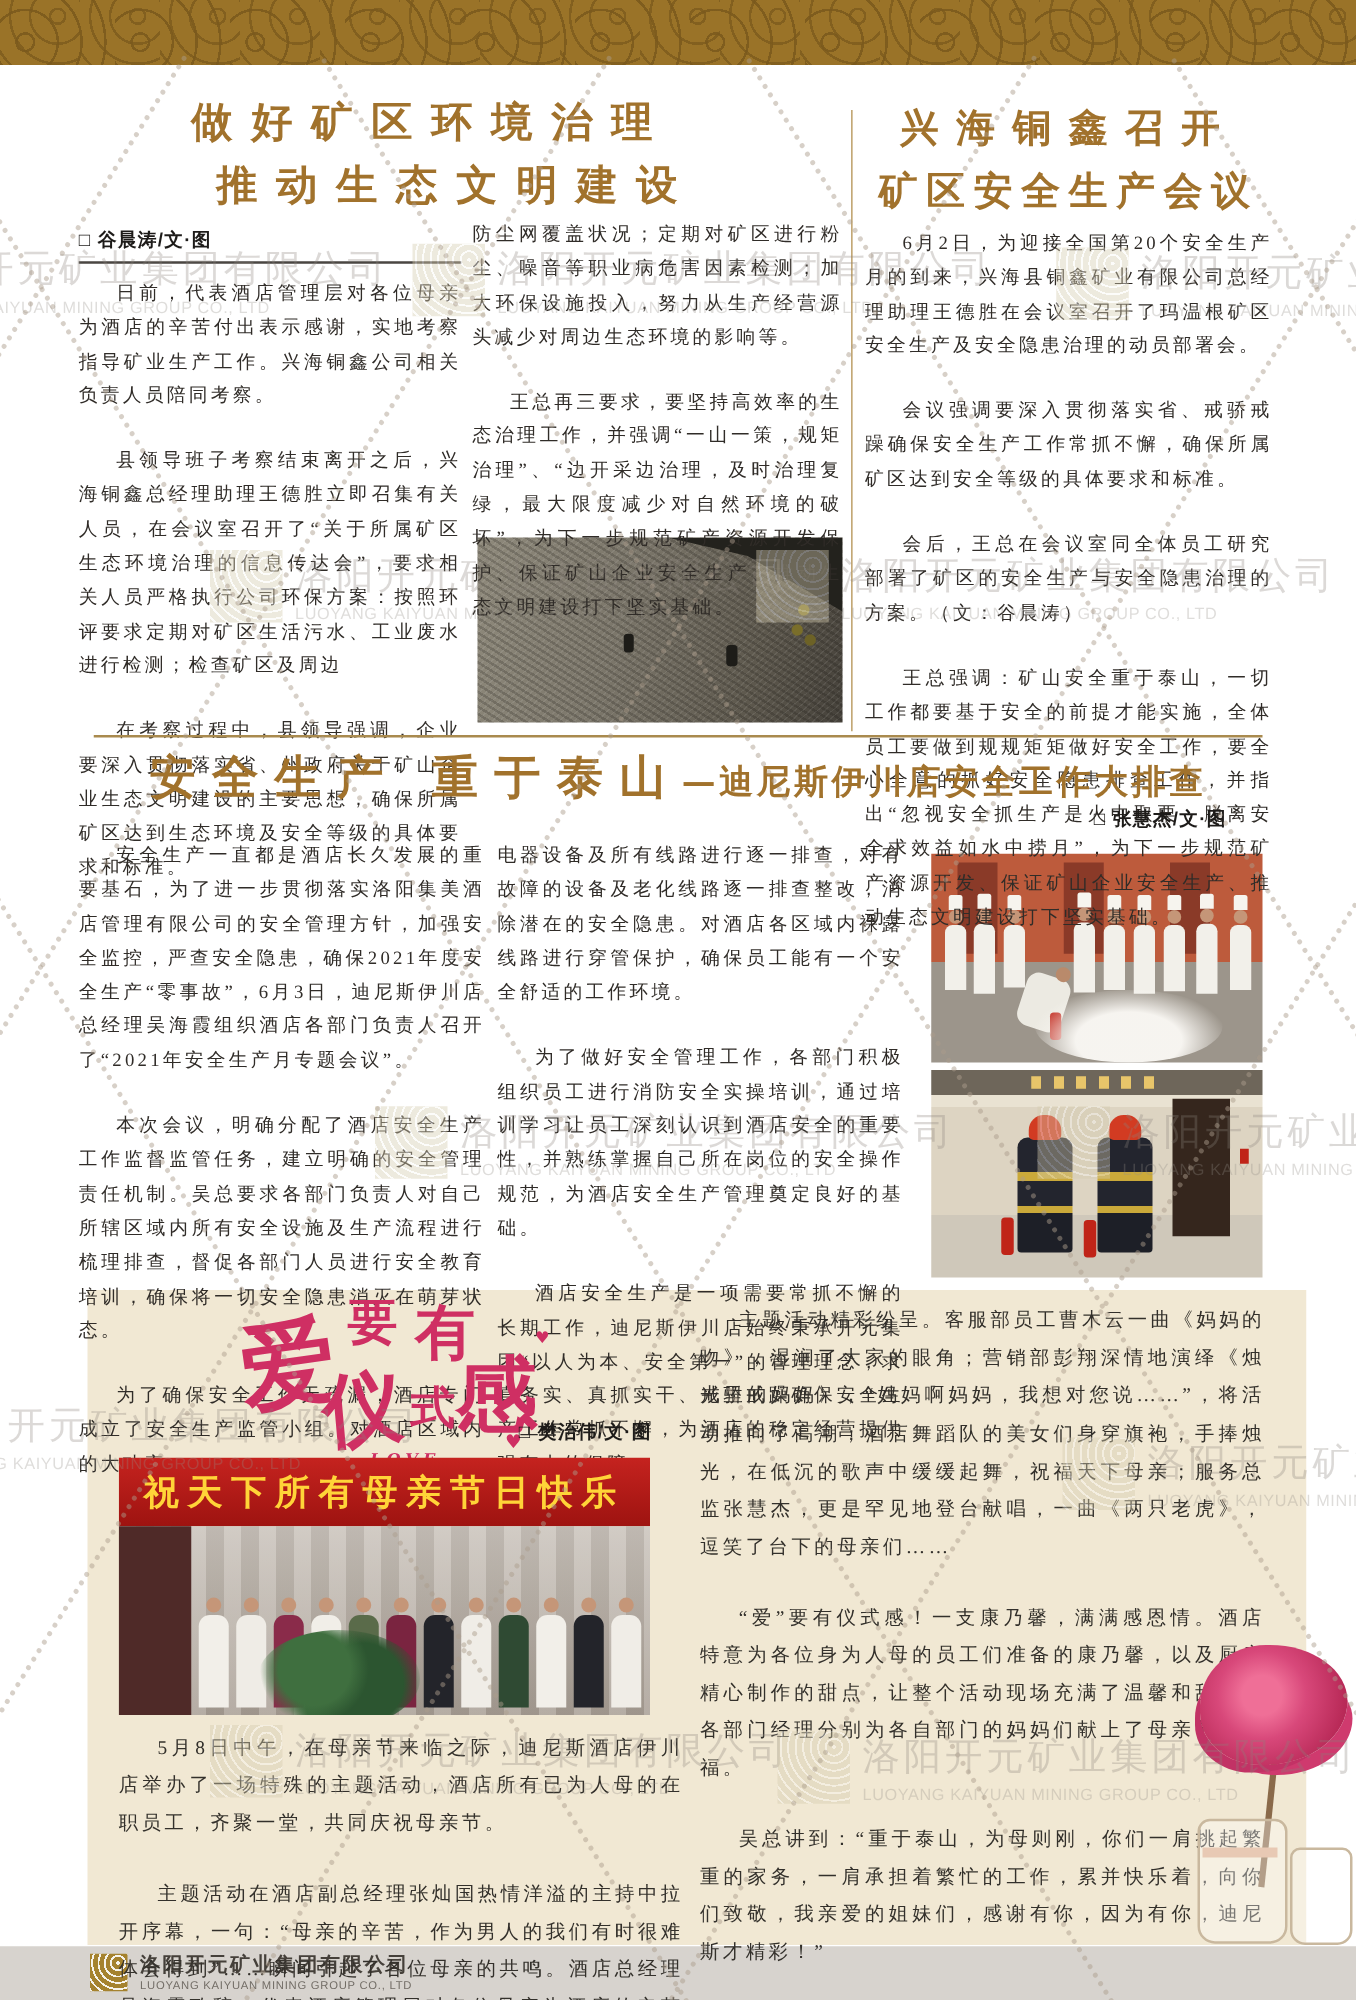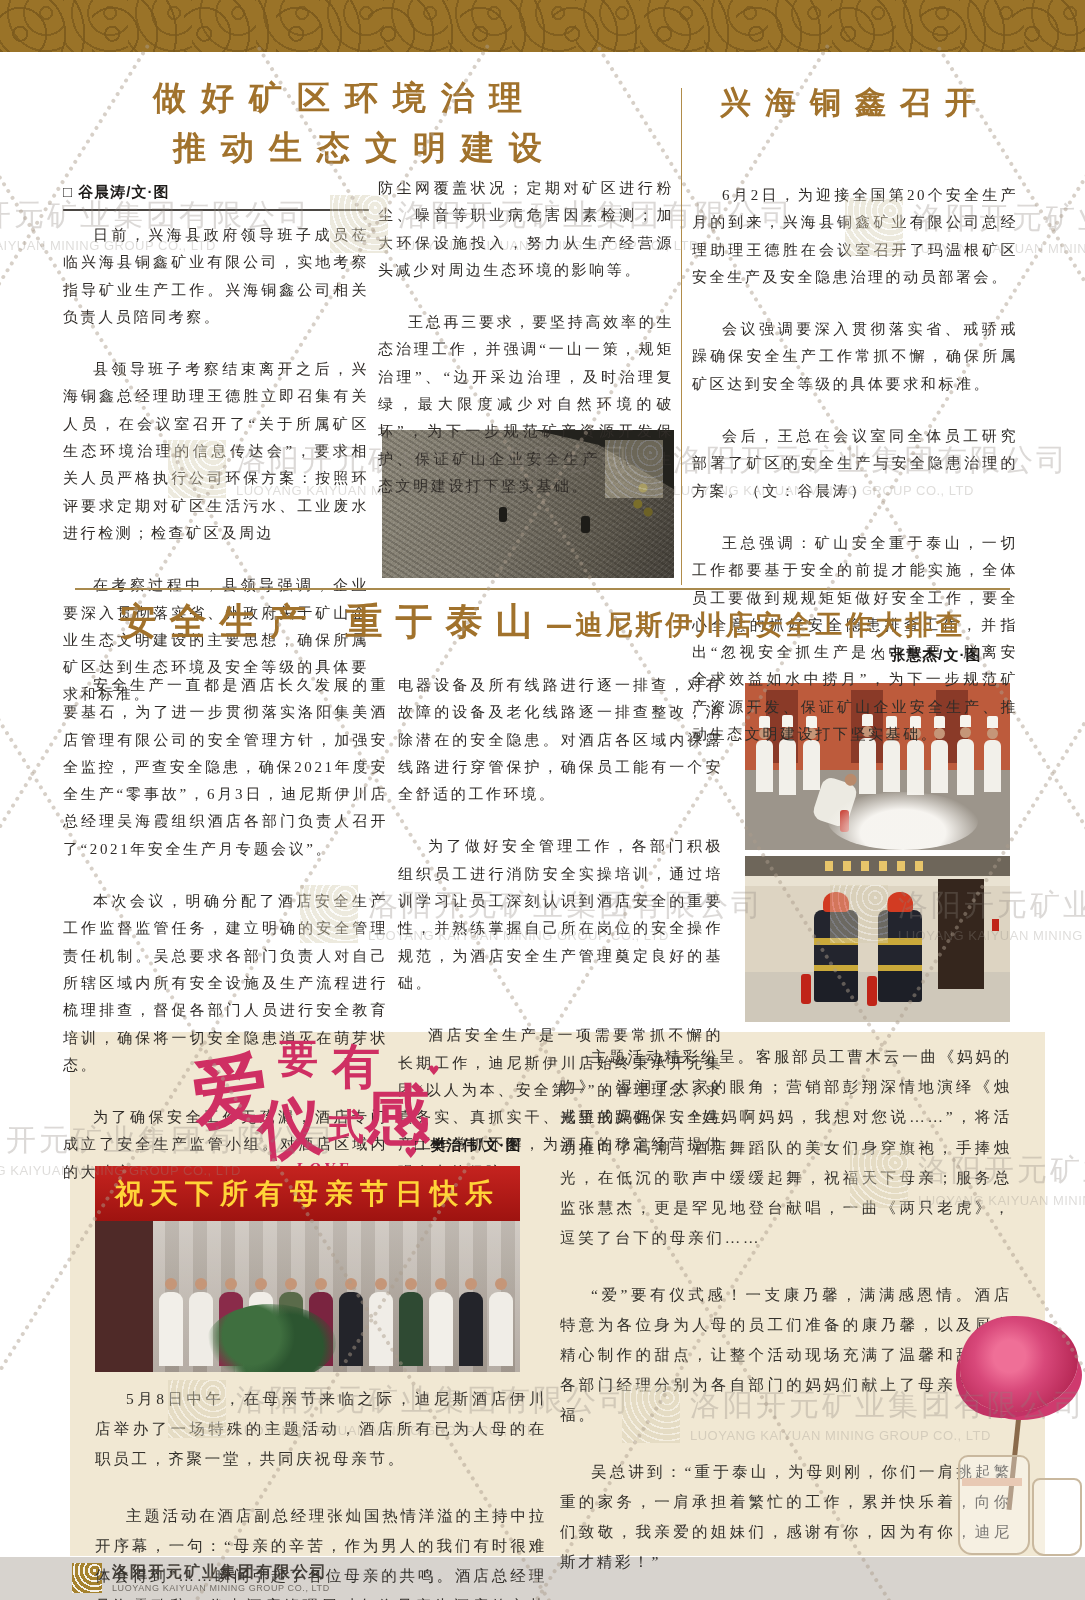--- a/index.html
+++ b/index.html
@@ -218,39 +218,40 @@
         <div class="wm-en">LUOYANG KAIYUAN MINING GROUP CO., LTD</div>
       </div>
     </div>
 
   <div class="hl eco-h1">做好矿区环境治理</div>
   <div class="hl eco-h2">推动生态文明建设</div>
   <div class="byline" style="left:63px;top:183px">□ 谷晨涛/文·图</div>
   <div class="rule" style="left:63px;top:209px;width:306px"></div>
 
   <div class="col" style="left:63px;top:222px;width:306px">
-    <p>日前，兴海县政府领导班子成员莅临兴海县铜鑫矿业有限公司，实地考察指导矿业生产工作。兴海铜鑫公司相关负责人员陪同考察。</p>
+    <p>日前，代表酒店管理层对各位母亲为酒店的辛苦付出表示感谢，实地考察指导矿业生产工作。兴海铜鑫公司相关负责人员陪同考察。</p>
     <p>县领导班子考察结束离开之后，兴海铜鑫总经理助理王德胜立即召集有关人员，在会议室召开了“关于所属矿区生态环境治理的信息传达会”，要求相关人员严格执行公司环保方案：按照环评要求定期对矿区生活污水、工业废水进行检测；检查矿区及周边</p>
     <p>在考察过程中，县领导强调，企业要深入贯彻落实省、州政府关于矿山企业生态文明建设的主要思想，确保所属矿区达到生态环境及安全等级的具体要求和标准。</p>
   </div>
   <div class="col" style="left:378px;top:175px;width:296px">
     <p class="noind">防尘网覆盖状况；定期对矿区进行粉尘、噪音等职业病危害因素检测；加大环保设施投入，努力从生产经营源头减少对周边生态环境的影响等。</p>
     <p>王总再三要求，要坚持高效率的生态治理工作，并强调“一山一策，规矩治理”、“边开采边治理，及时治理复绿，最大限度减少对自然环境的破坏”，为下一步规范矿产资源开发保护、保证矿山企业安全生产、推动生态文明建设打下坚实基础。</p>
   </div>
 
   <div class="photo photo-mountain">
     <div class="ridge"></div>
     <span class="mfig" style="left:40%;top:52%;width:8px;height:15px"></span>
     <span class="mfig" style="left:68%;top:58%;width:9px;height:17px"></span>
     <span class="shrub"></span>
   </div>
 
   <div class="vdiv"></div>
 
   <div class="hl mt-h1">兴海铜鑫召开</div>
+  <div class="hl mt-h2">矿区安全生产会议</div>
   <div class="col" style="left:692px;top:182px;width:326px">
     <p>6月2日，为迎接全国第20个安全生产月的到来，兴海县铜鑫矿业有限公司总经理助理王德胜在会议室召开了玛温根矿区安全生产及安全隐患治理的动员部署会。</p>
     <p>会议强调要深入贯彻落实省、戒骄戒躁确保安全生产工作常抓不懈，确保所属矿区达到安全等级的具体要求和标准。</p>
     <p>会后，王总在会议室同全体员工研究部署了矿区的安全生产与安全隐患治理的方案。（文：谷晨涛）</p>
     <p>王总强调：矿山安全重于泰山，一切工作都要基于安全的前提才能实施，全体员工要做到规规矩矩做好安全工作，要全心全意的抓好安全隐患排查工作，并指出“忽视安全抓生产是火中取栗，脱离安全求效益如水中捞月”，为下一步规范矿产资源开发、保证矿山企业安全生产、推动生态文明建设打下坚实基础。</p>
   </div>
 
   <div class="hdiv"></div>
 
   <div class="saf-h">

